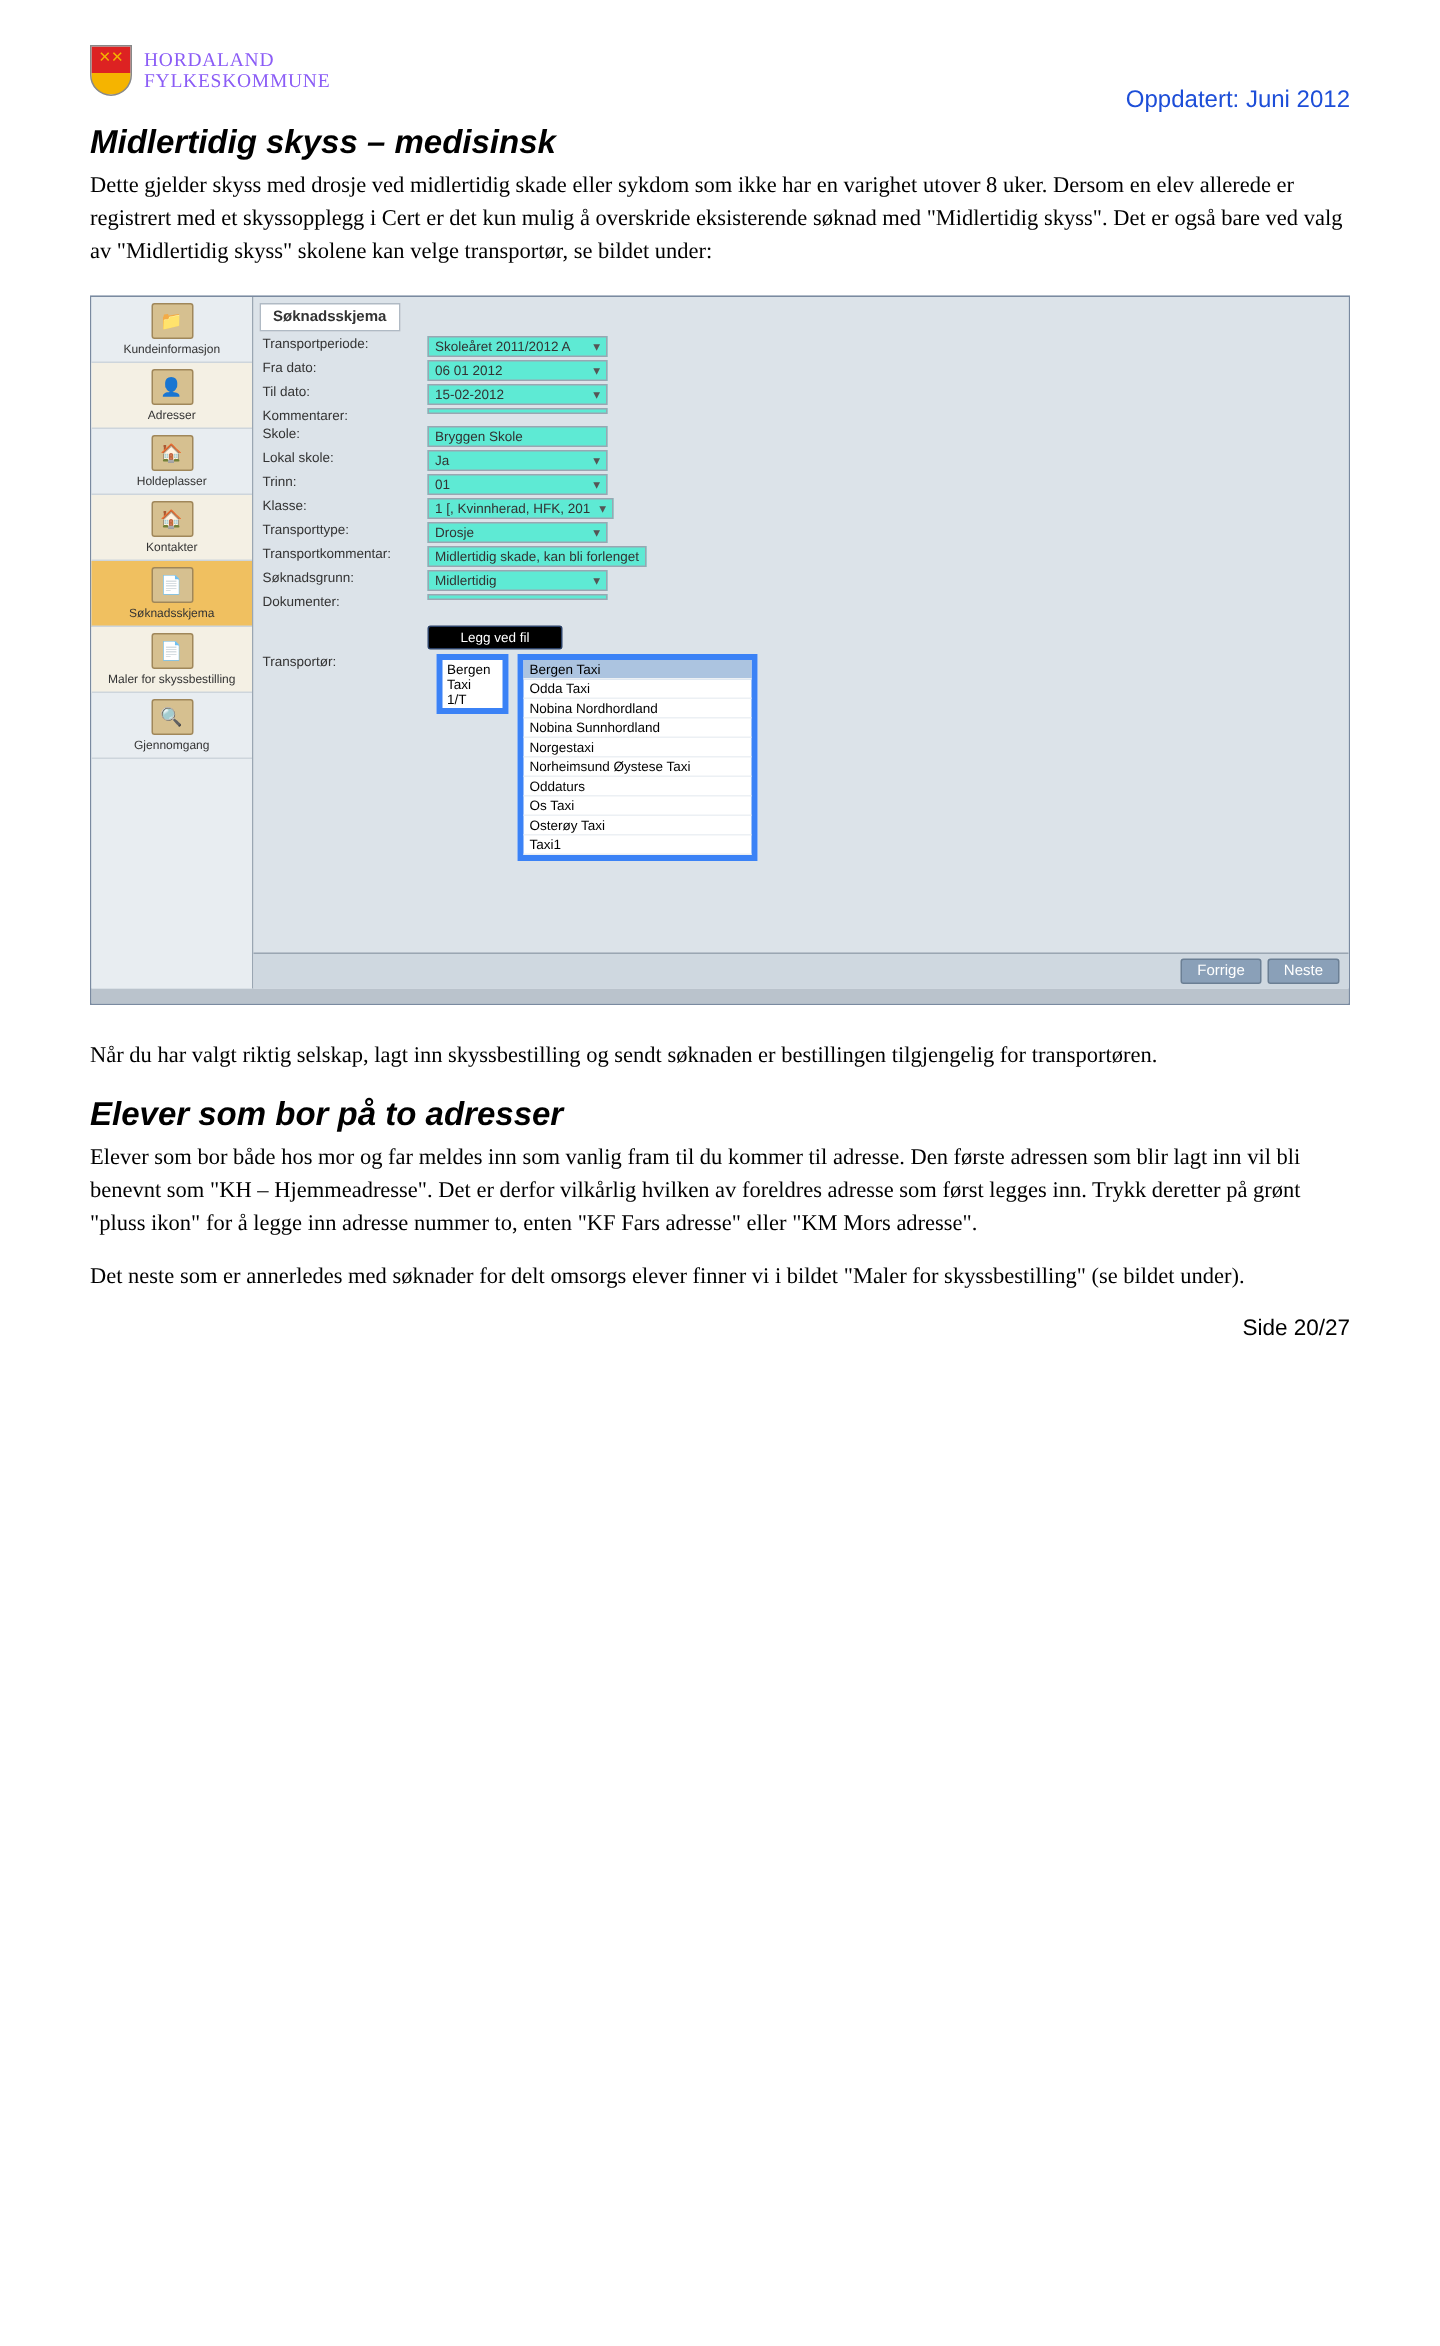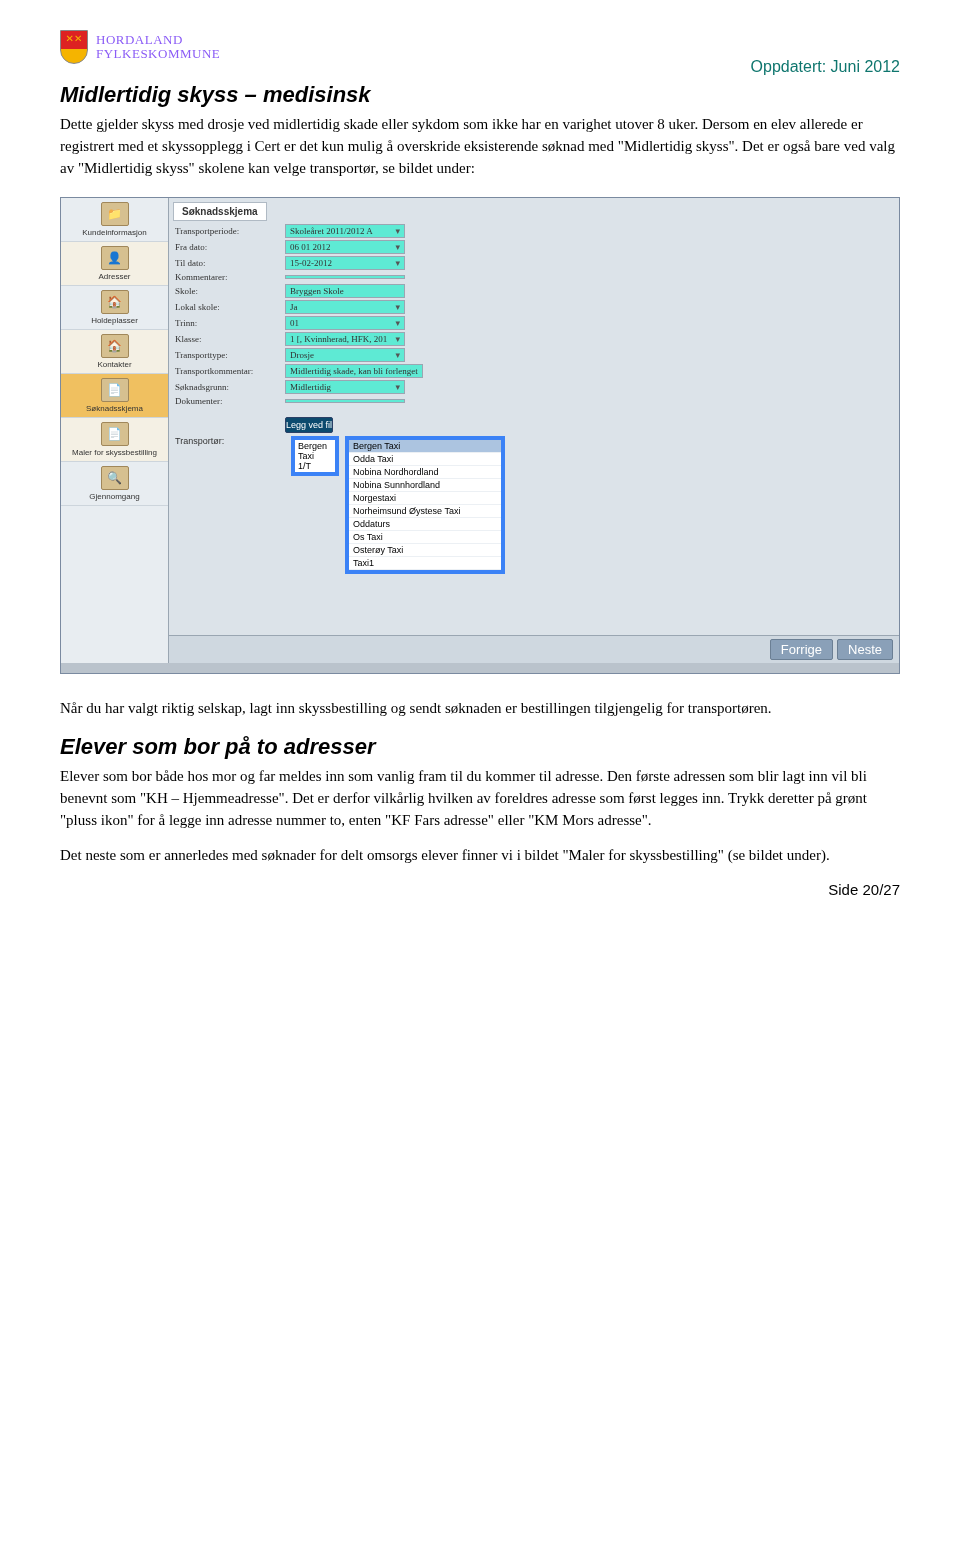--- a/index.html
+++ b/index.html
@@ -20,21 +20,21 @@
     background: linear-gradient(to bottom, #d22 0%, #d22 55%, #f5b400 55%, #f5b400 100%);
     border-radius: 0 0 14px 14px;
     border: 1px solid #888;
     position: relative;
   }
   .logo-shield .axes {
     position: absolute; top: 3px; left: 3px; right: 3px; height: 14px;
     color: #f5b400; font-size: 10px; line-height: 10px; text-align: center;
   }
   .logo-text { display: flex; flex-direction: column; font-family: Georgia, 'Times New Roman', serif; font-size: 13px; line-height: 1.05; color: #8b5cf6; letter-spacing: 0.5px; }
-  .updated { text-align: right; color: #0f766e; font-size: 16px; margin-top: -10px; margin-bottom: 6px; }
+  .updated { text-align: right; color: #1d4ed8; font-size: 16px; margin-top: -10px; margin-bottom: 6px; }
 
   h2.section {
     font-family: Arial, sans-serif;
     font-style: italic;
     font-weight: bold;
     font-size: 22px;
     margin: 4px 0 6px 0;
   }
   p.body { margin: 4px 0 14px 0; line-height: 1.45; font-family: Liberation Serif, serif; }
   .page-num { text-align: right; color: #000; font-size: 15px; }
@@ -77,37 +77,37 @@
   .pane-title {
     background: #fff; color: #333;
     font-size: 10px; font-weight: bold;
     padding: 3px 8px;
     border-bottom: 1px solid #b0bac4;
     display: inline-block;
     margin: 4px 0 2px 4px;
     border: 1px solid #b0bac4;
   }
   .form-table { width: 100%; }
-  .form-row { display: flex; align-items: center; font-size: 9px; padding: 1px 6px; font-family: Liberation Serif, serif; }
+  .form-row { display: flex; align-items: flex-start; font-size: 9px; padding: 1px 6px; }
   .form-row .lbl { width: 110px; color: #333; }
   .form-row .val {
     background: #5eead4;
     border: 1px solid #9aa6b2;
     padding: 1px 4px;
     min-width: 120px;
     font-size: 9px;
     color: #333;
   }
   .form-row .val.dd::after {
     content: "▾"; float: right; color: #555; margin-left: 6px;
   }
   .legg-btn {
     display: inline-block;
-    background: #0c4a6e; color: #fff;
-    font-size: 9px; padding: 2px 0;
+    background: #000000; color: #fff;
+    font-size: 9px; padding: 2px 21px;
     border: 1px solid #2a4066;
     border-radius: 2px;
     margin: 10px 0 2px 116px;
   }
   .trans-block {
     display: flex;
     padding: 1px 6px;
     gap: 6px;
     align-items: flex-start;
     font-size: 9px;
@@ -125,21 +125,21 @@
     white-space: nowrap; overflow: hidden;
   }
   .tr-right div.sel { background: #acc4e0; }
   .footer-btns {
     display: flex; justify-content: flex-end; gap: 4px;
     background: #cfd8e0; padding: 3px 6px;
     border-top: 1px solid #9aa6b2;
   }
   .footer-btns .fbtn {
     background: #8aa0b8; color: #fff;
-    font-size: 13px; padding: 2px 10px;
+    font-size: 10px; padding: 2px 10px;
     border: 1px solid #6b7f94;
     border-radius: 2px;
   }
   .statusbar { height: 10px; background: #bac3cc; }
 </style>
 </head>
 <body>
 
 <div class="logo-row">
   <div class="logo-shield">

